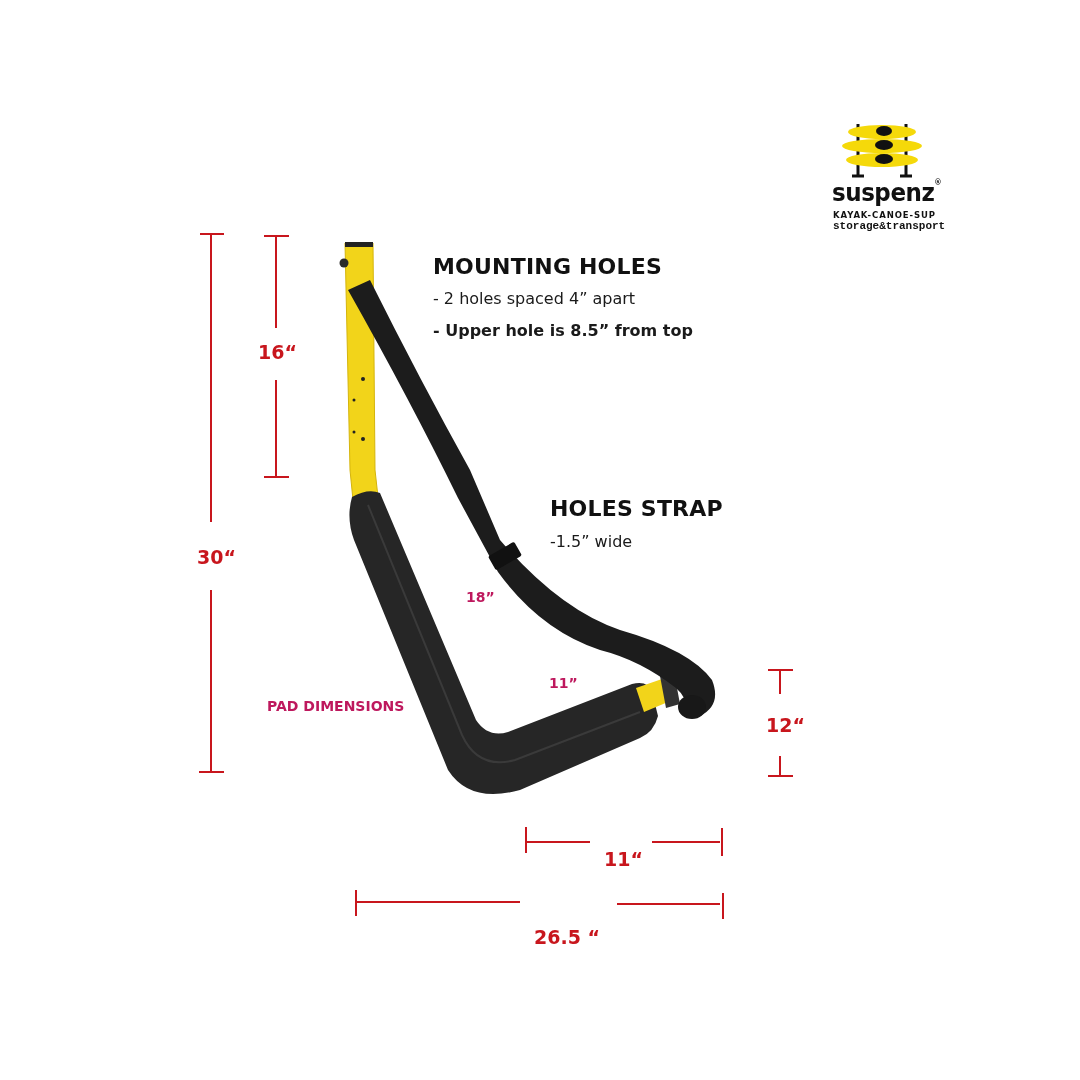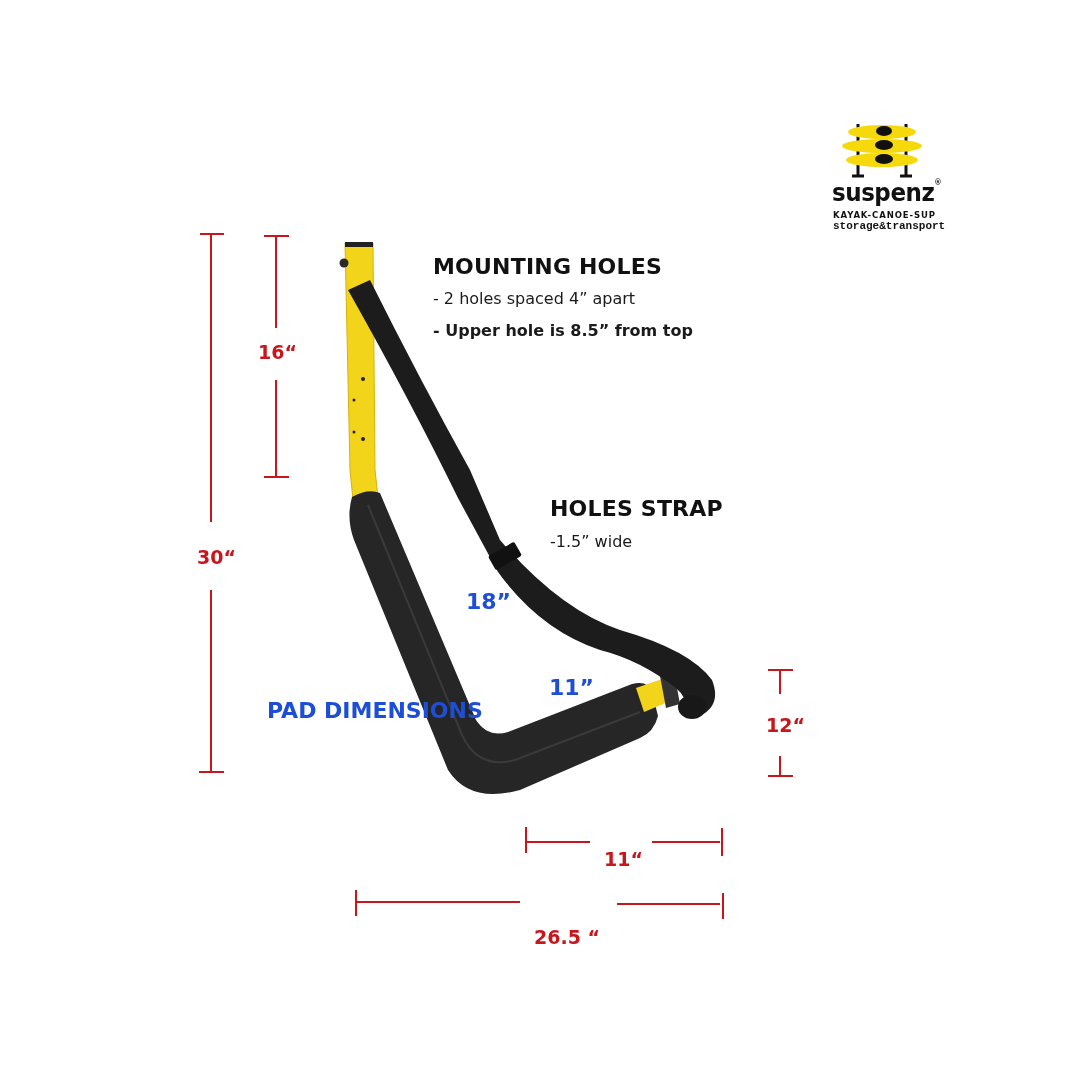--- a/index.html
+++ b/index.html
@@ -1,20 +1,20 @@
 <!DOCTYPE html>
 <html><head>
   <meta charset="utf-8">
   <style>
     html, body { margin: 0; padding: 0; background: #ffffff; }
     body { width: 1080px; height: 1080px; position: relative; overflow: hidden; font-family: "DejaVu Sans", sans-serif; }
     .dim-label { position: absolute; color: #c8161d; font-family: "DejaVu Sans", sans-serif; font-weight: bold; font-size: 19px; white-space: nowrap; }
     .heading { position: absolute; color: #111; font-family: "DejaVu Sans", sans-serif; font-weight: bold; font-size: 22px; letter-spacing: 0.2px; white-space: nowrap; }
     .note { position: absolute; color: #1a1a1a; font-family: "DejaVu Sans", sans-serif; font-size: 16px; white-space: nowrap; }
-    .pad-label { position: absolute; color: #1d4ed8; font-family: "DejaVu Sans", sans-serif; font-weight: bold; font-size: 22px; white-space: nowrap; }
+    .pad-label { position: absolute; color: #be185d; font-family: "DejaVu Sans", sans-serif; font-weight: bold; font-size: 14px; white-space: nowrap; }
     #diagram { position: absolute; left: 0; top: 0; width: 1080px; height: 1080px; }
     .logo-word { position: absolute; left: 832px; top: 178px; font-family: "DejaVu Sans", sans-serif; font-weight: bold; font-size: 25px; color: #111; letter-spacing: -0.5px; transform: scaleX(0.92); transform-origin: left top; }
     .logo-reg { font-size: 8px; vertical-align: top; }
     .logo-line1 { position: absolute; left: 833px; top: 210px; font-family: "DejaVu Sans", sans-serif; font-weight: bold; font-size: 8.5px; color: #111; letter-spacing: 0.9px; }
     .logo-line2 { position: absolute; left: 833px; top: 220px; font-family: Liberation Mono, monospace; font-weight: bold; font-size: 11px; color: #111; }
   </style>
 </head>
 <body>
 
 <svg id="diagram" viewBox="0 0 1080 1080" xmlns="http://www.w3.org/2000/svg">

